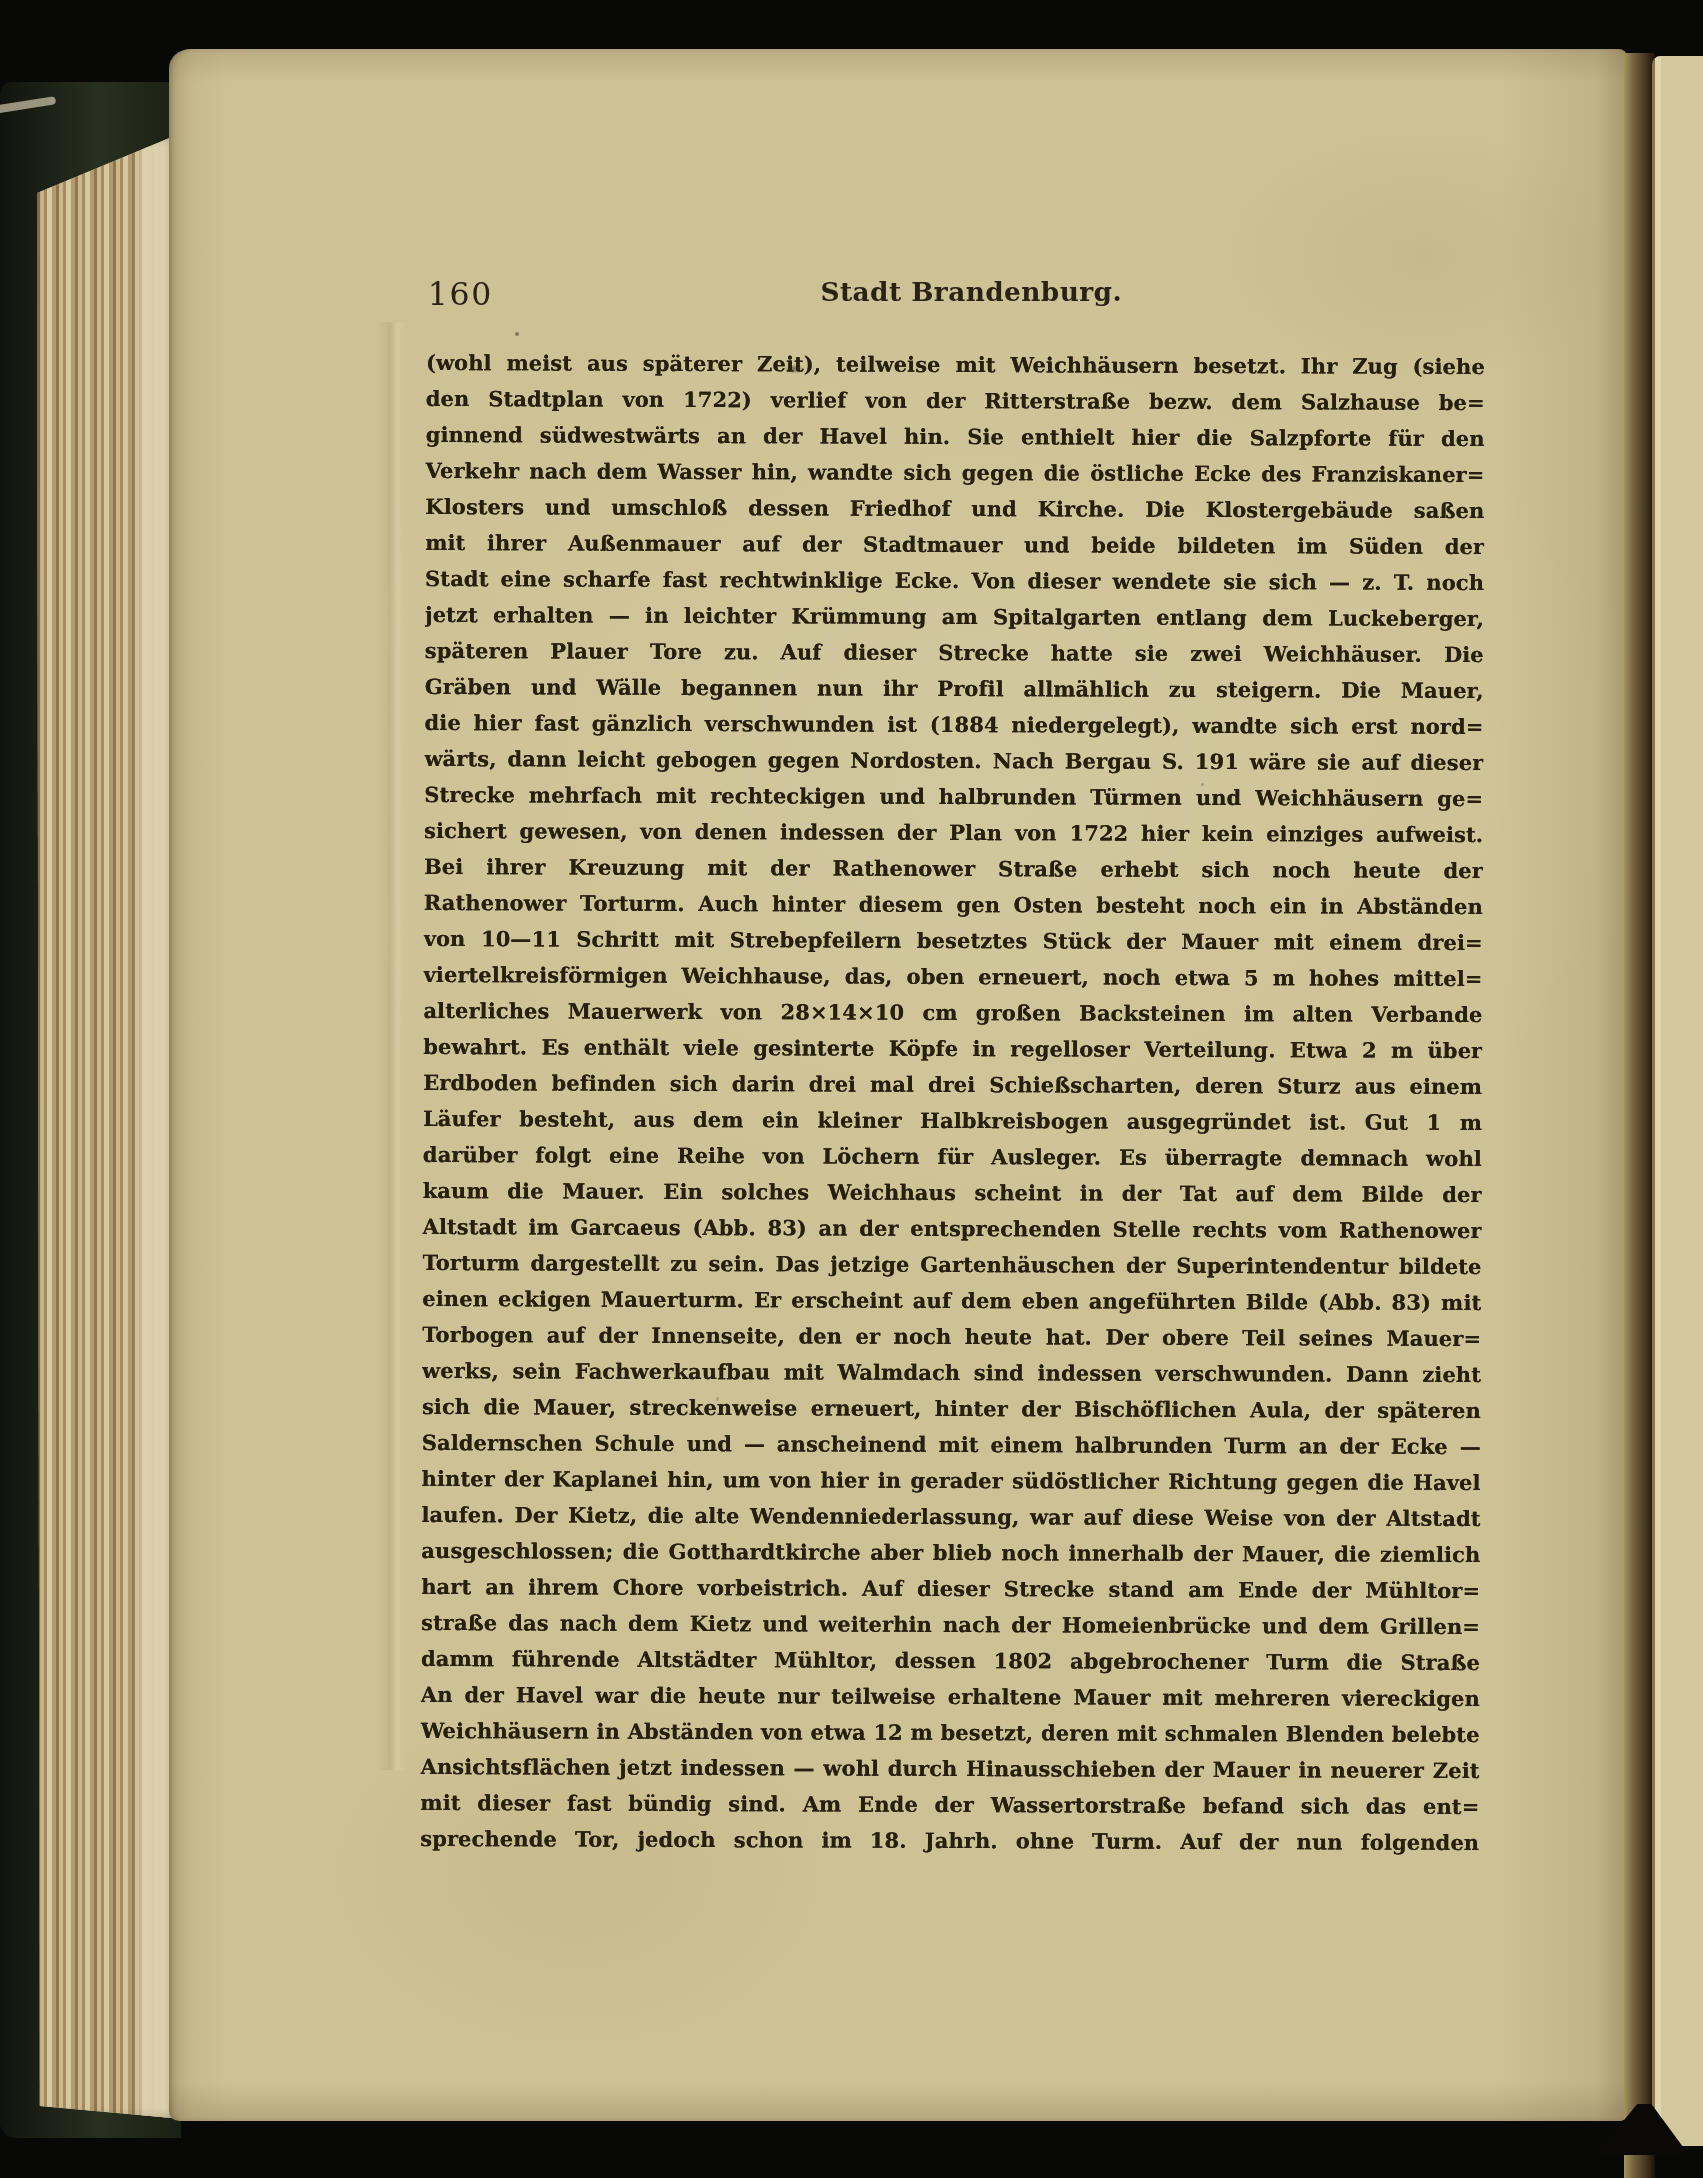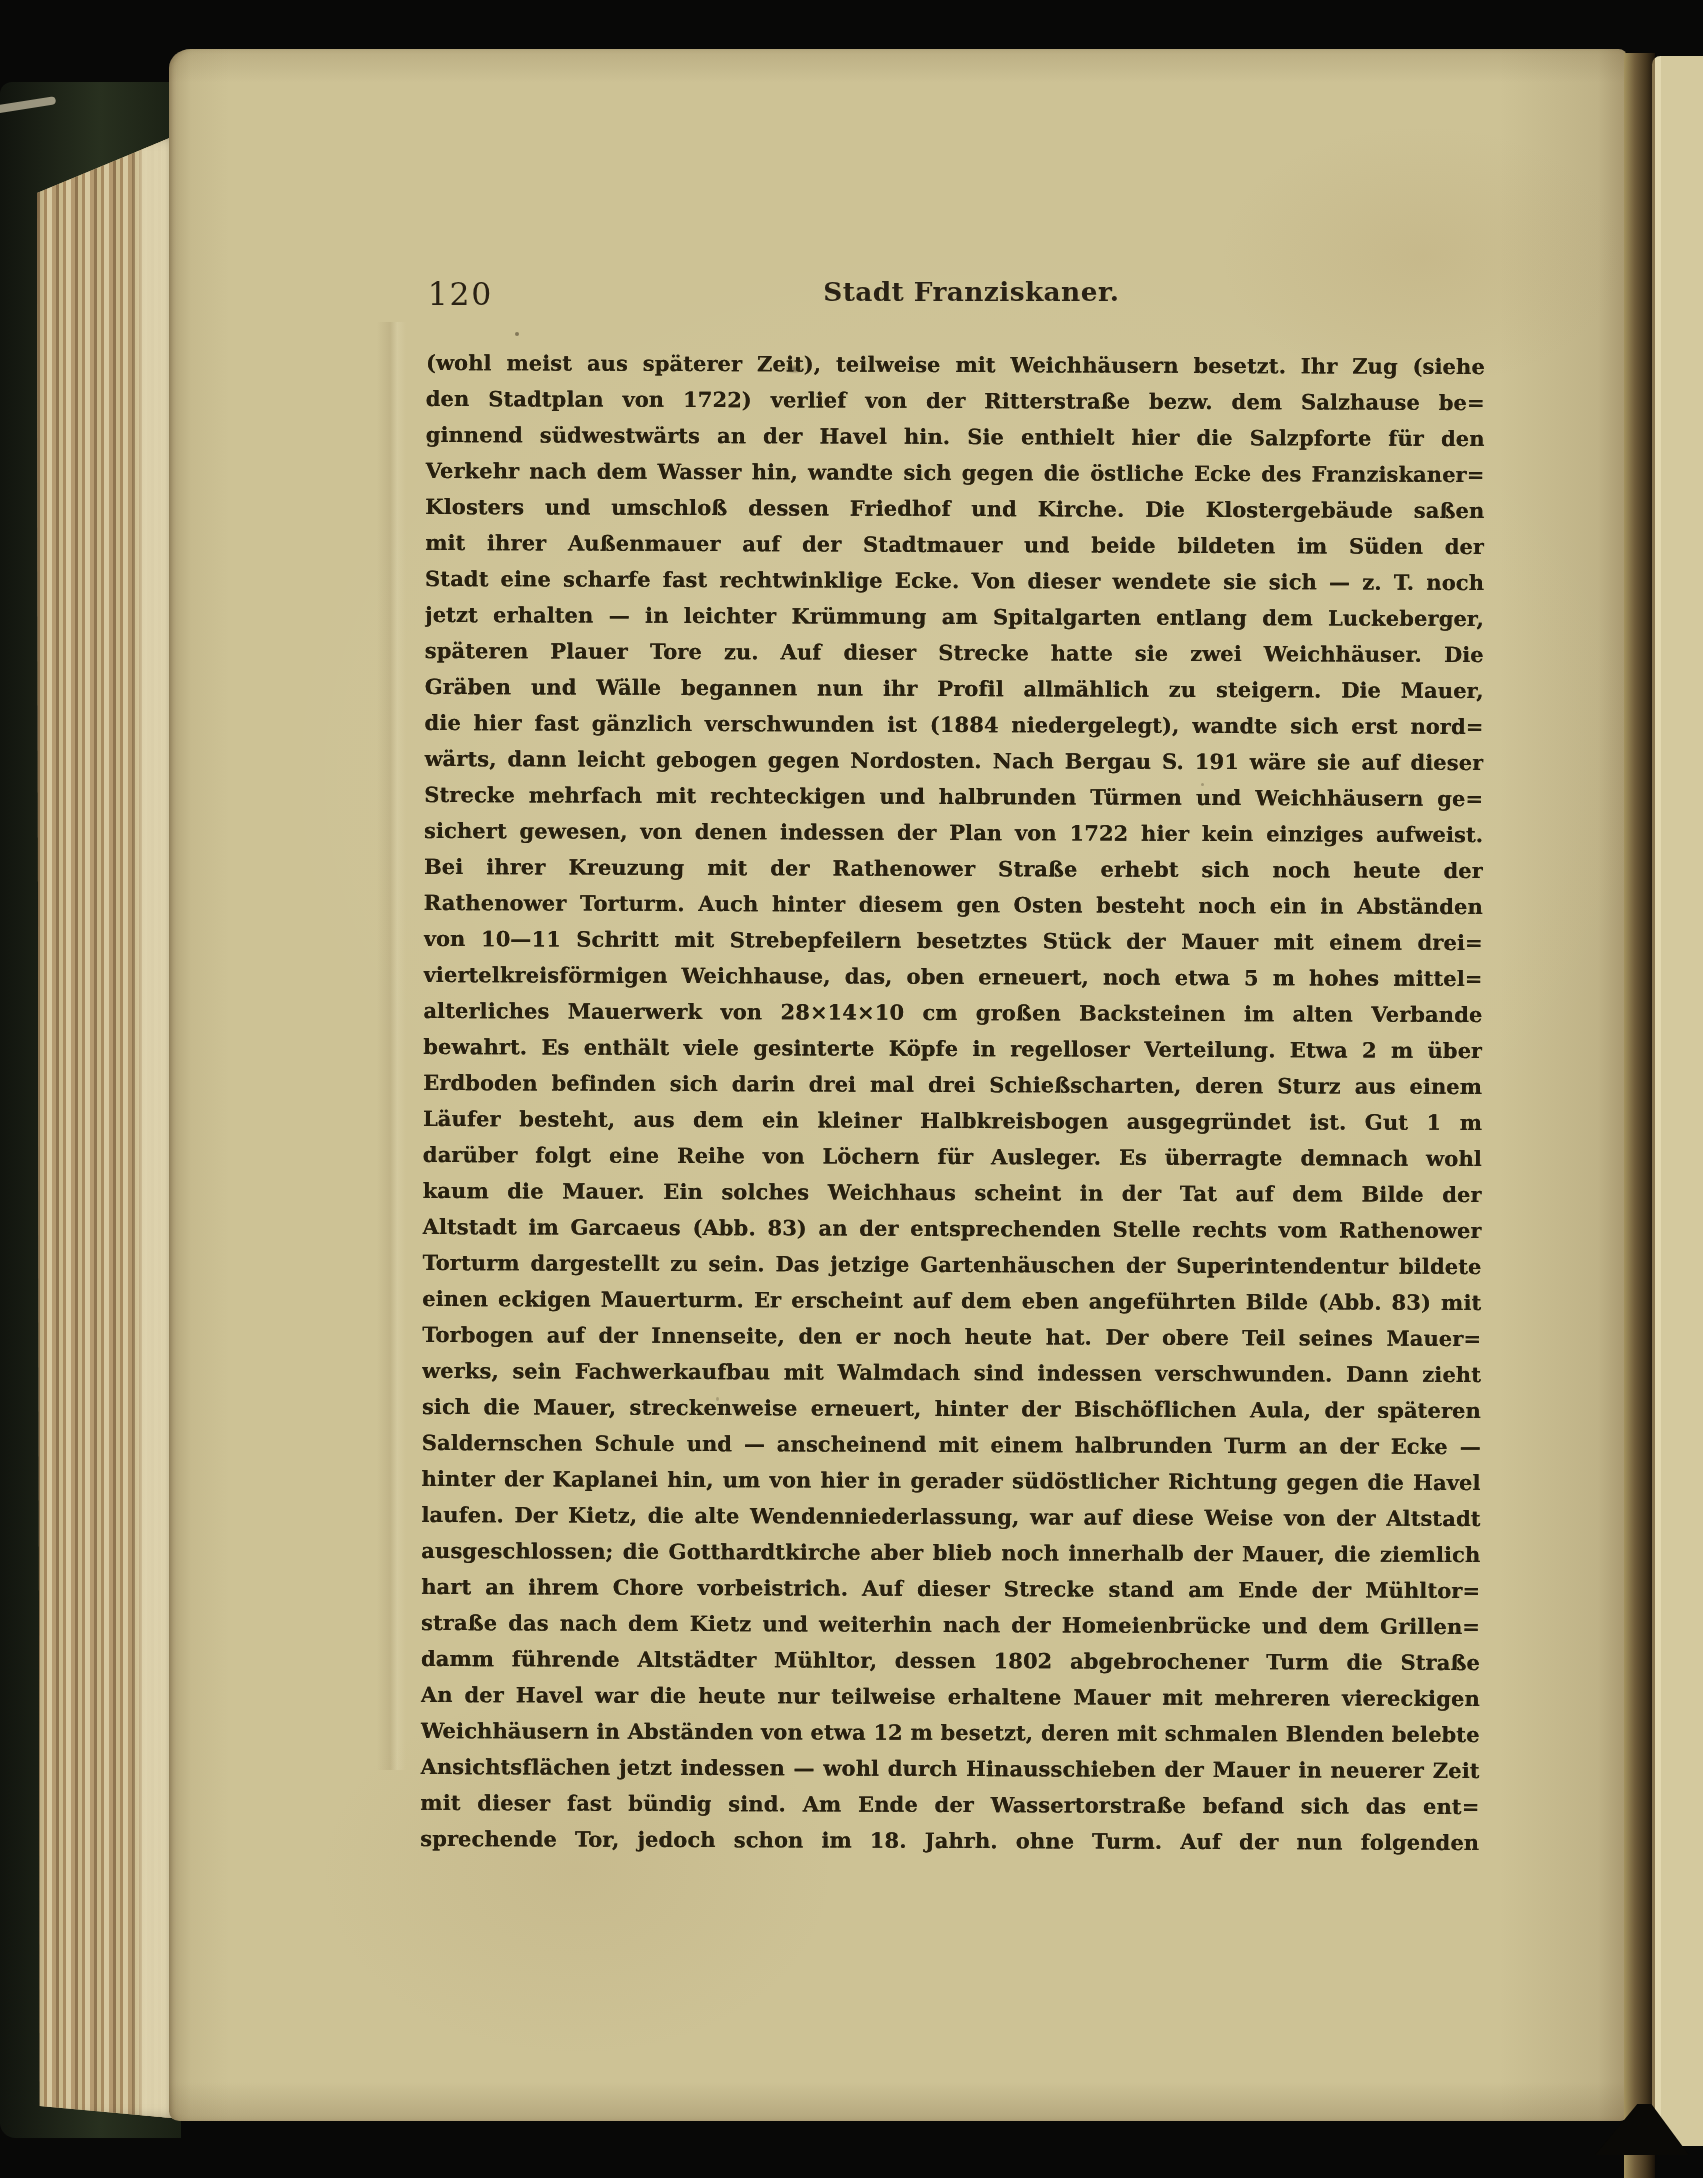--- a/index.html
+++ b/index.html
@@ -161,22 +161,22 @@
   <div class="fiber"></div>
 
   <div class="page">
     <div class="crease"></div>
     <div class="speck s1"></div>
     <div class="speck s2"></div>
     <div class="speck s3"></div>
     <div class="speck s4"></div>
 
     <div class="header-row">
-      <span class="pagenum">120</span>
-      <span class="running-header">Stadt Franziskaner.</span>
+      <span class="pagenum">160</span>
+      <span class="running-header">Stadt Brandenburg.</span>
     </div>
 
     <div class="body-block">
         <div class="text-line">(wohl meist aus späterer Zeit), teilweise mit Weichhäusern besetzt. Ihr Zug (siehe</div>
         <div class="text-line">den Stadtplan von 1722) verlief von der Ritterstraße bezw. dem Salzhause be=</div>
         <div class="text-line">ginnend südwestwärts an der Havel hin. Sie enthielt hier die Salzpforte für den</div>
         <div class="text-line">Verkehr nach dem Wasser hin, wandte sich gegen die östliche Ecke des Franziskaner=</div>
         <div class="text-line">Klosters und umschloß dessen Friedhof und Kirche. Die Klostergebäude saßen</div>
         <div class="text-line">mit ihrer Außenmauer auf der Stadtmauer und beide bildeten im Süden der</div>
         <div class="text-line">Stadt eine scharfe fast rechtwinklige Ecke. Von dieser wendete sie sich — z. T. noch</div>

